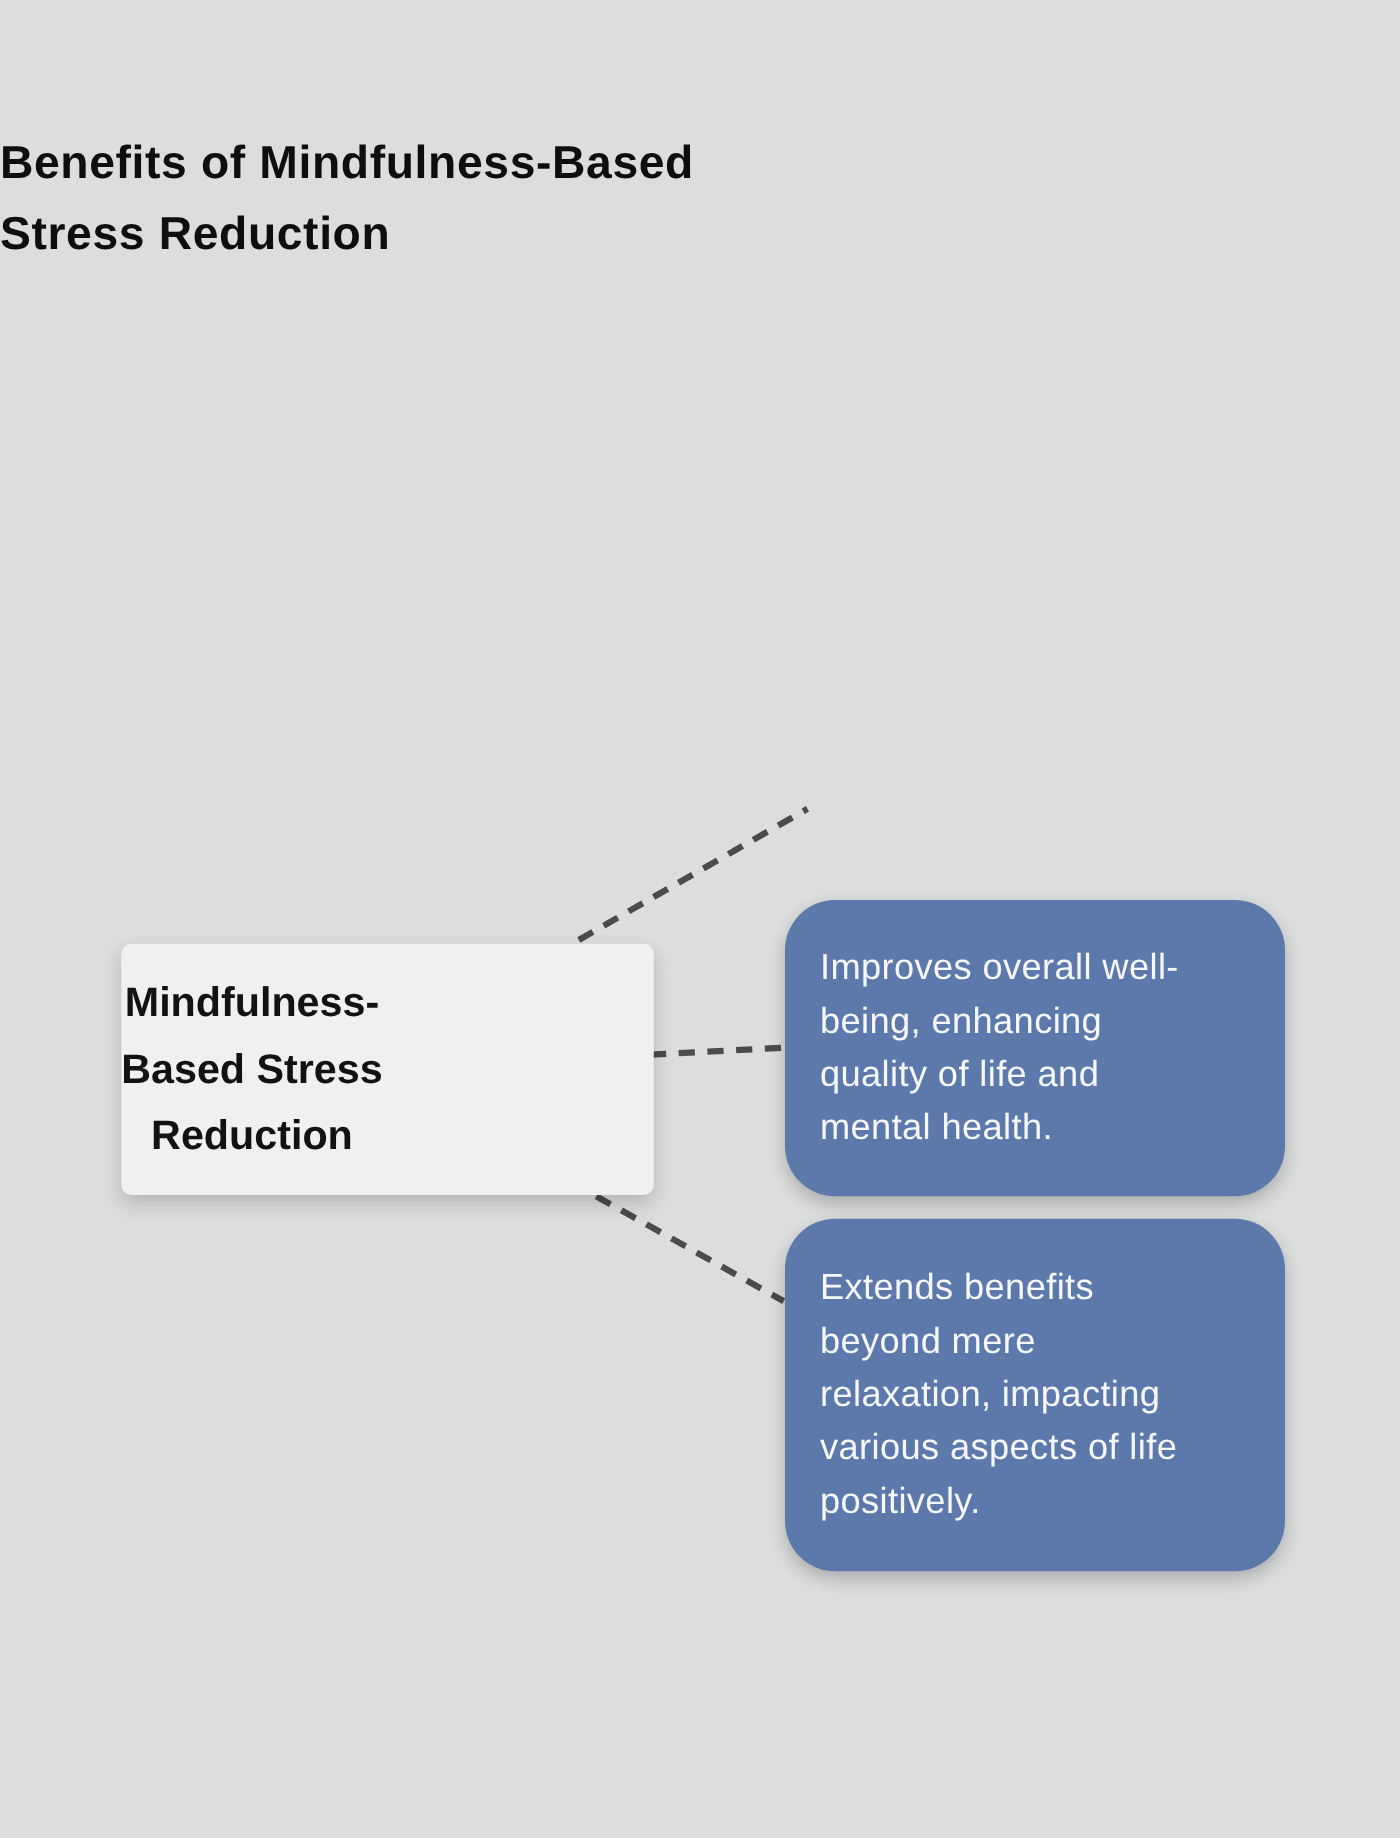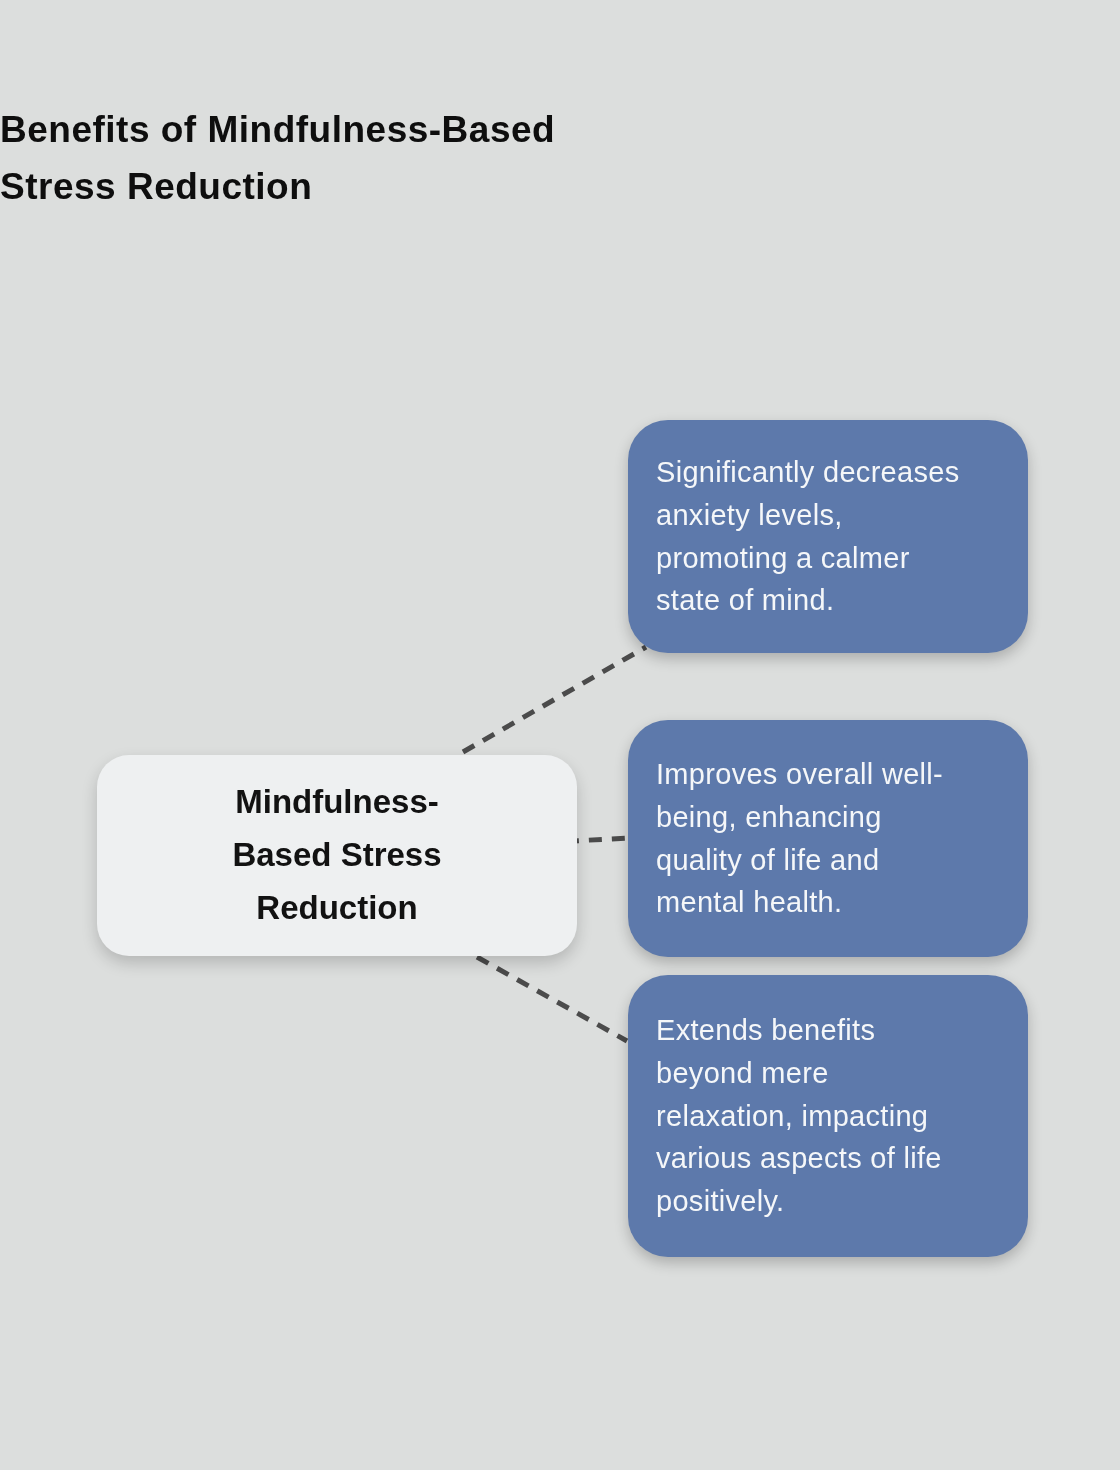--- a/index.html
+++ b/index.html
@@ -39,25 +39,25 @@
   svg.connectors line{
     stroke:var(--connector);
     stroke-width:5;
     stroke-dasharray:13 10;
     stroke-linecap:butt;
   }
 
   .center-node{
     position:absolute;
     left:97px;top:755px;
-    width:480px;height:201px;
+    width:426px;height:201px;
     background:var(--node_bg);
-    border-radius:32px;
+    border-radius:8px;
     box-shadow:0 7px 16px rgba(0,0,0,0.18);
-    display:flex;align-items:center;justify-content:center;
+    display:flex;align-items:center;justify-content:flex-start;
     z-index:2;
   }
   .center-node .label{
     font-size:33px;
     font-weight:700;
     line-height:1.6;
     color:#121212;
     text-align:center;
     white-space:pre-line;
   }
@@ -97,26 +97,20 @@
     <line x1="497" y1="845" x2="629" y2="838"></line>
     <line x1="477" y1="957" x2="627" y2="1041"></line>
   </svg>
 
   <div class="center-node">
     <div class="label">Mindfulness-
 Based Stress
 Reduction</div>
   </div>
 
-  <div class="benefit-card card-1">
-    <div class="text">Significantly decreases
-anxiety levels,
-promoting a calmer
-state of mind.</div>
-  </div>
 
   <div class="benefit-card card-2">
     <div class="text">Improves overall well-
 being, enhancing
 quality of life and
 mental health.</div>
   </div>
 
   <div class="benefit-card card-3">
     <div class="text">Extends benefits

